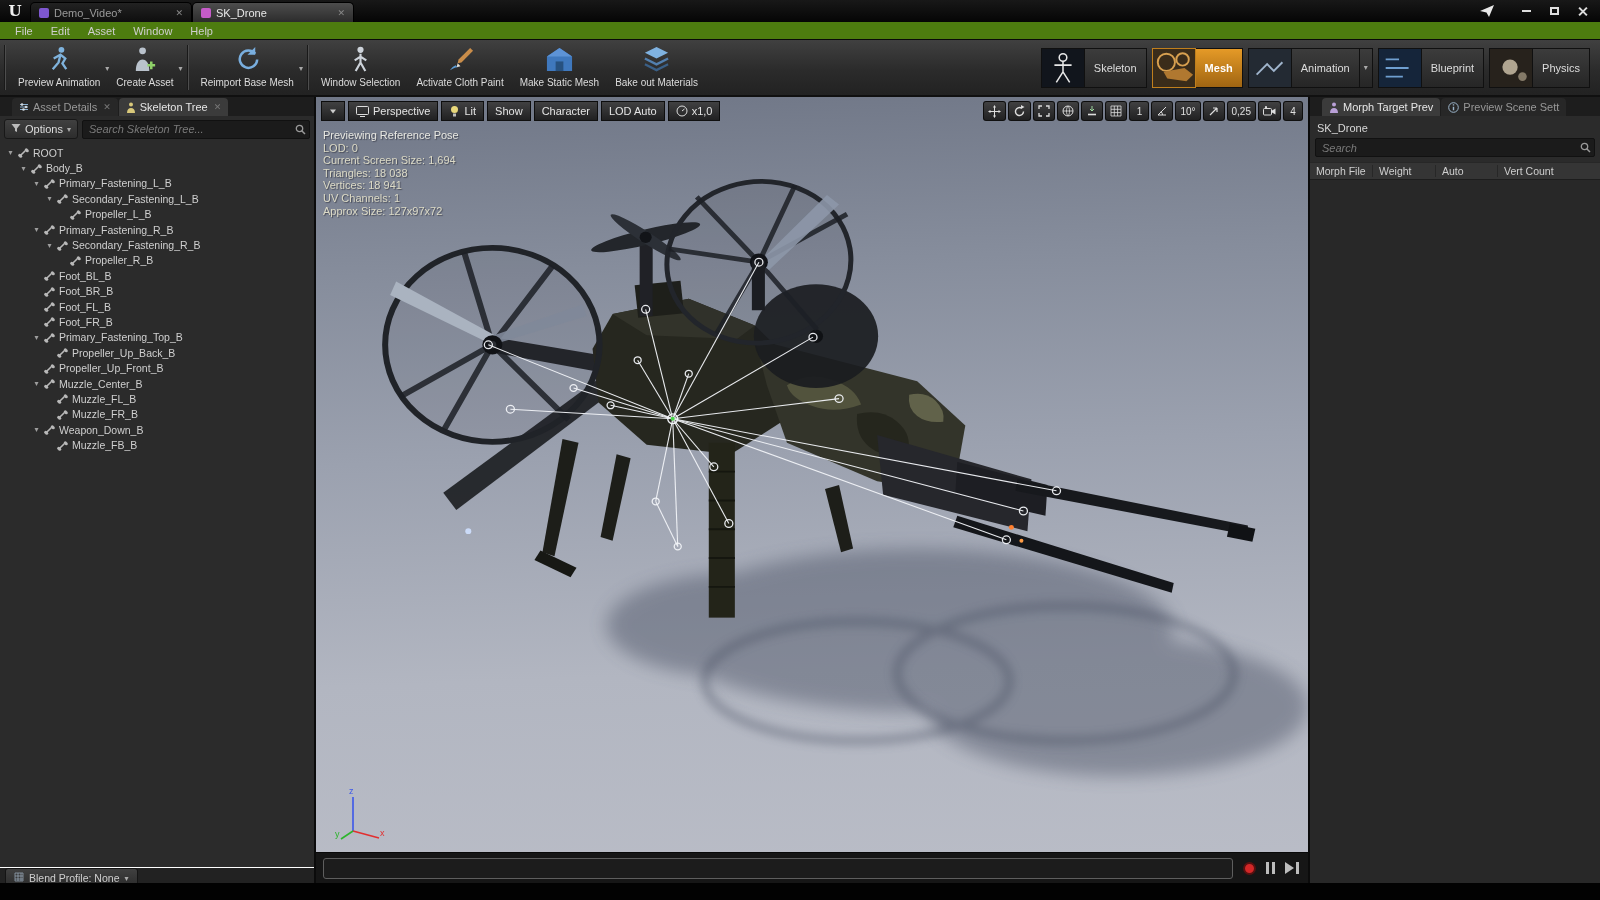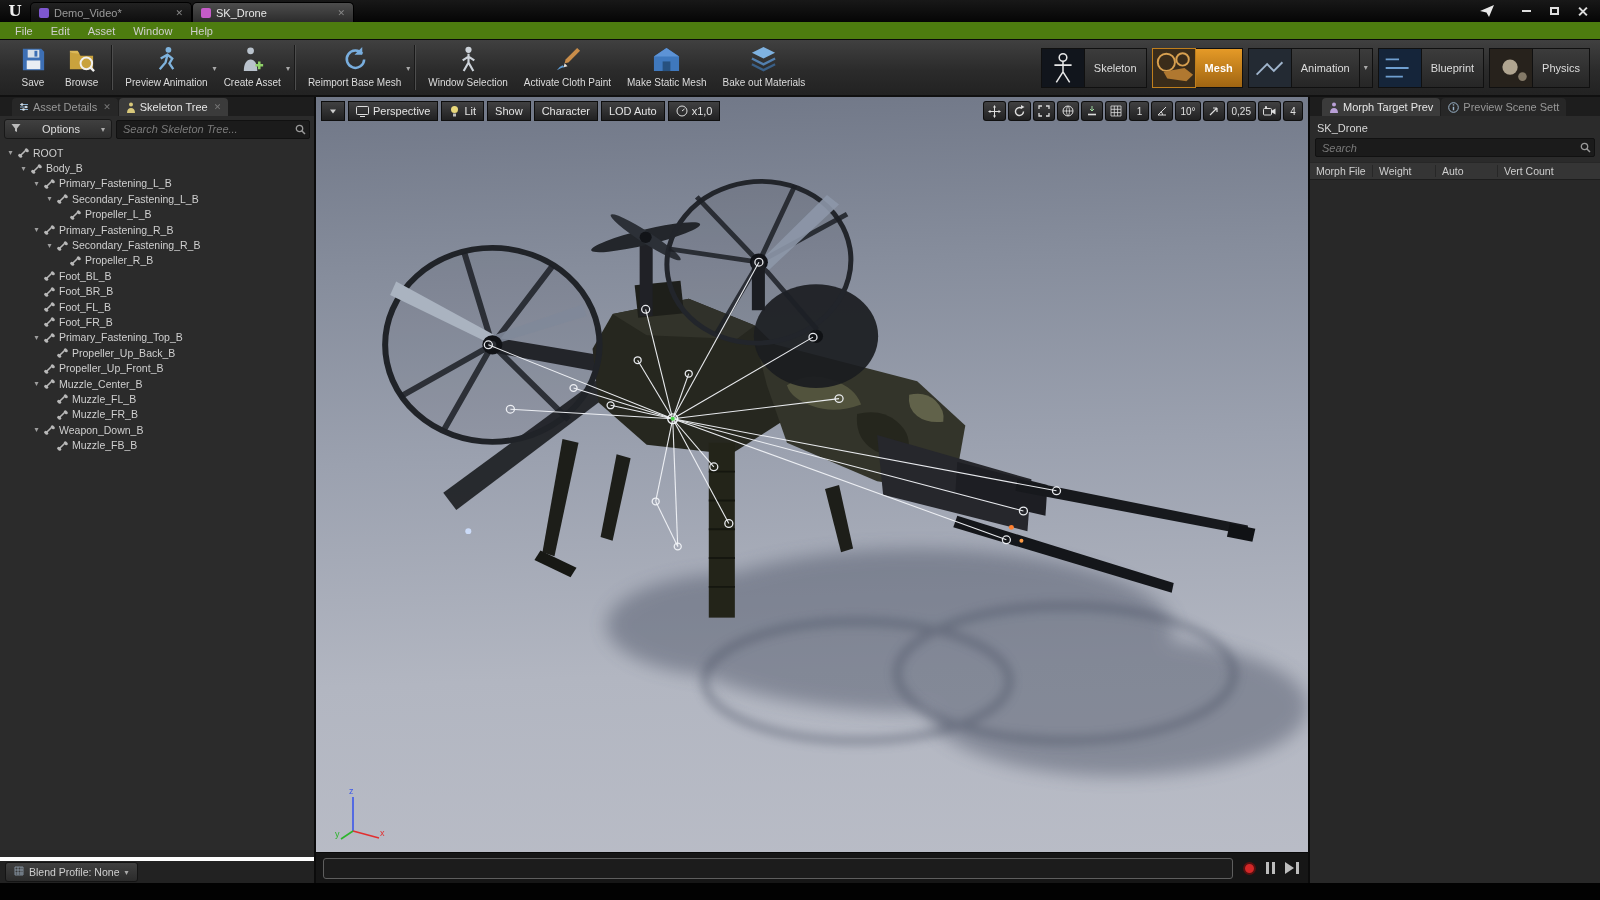--- a/index.html
+++ b/index.html
@@ -44,34 +44,34 @@
 .right-panel{width:292px;background:#2b2b2b;border-left:2px solid #0b0b0b;display:flex;flex-direction:column}
 .viewport{flex:1;position:relative;overflow:hidden;background:linear-gradient(178deg,#707787 0%,#868d9c 22%,#9ba1af 45%,#b2b6c1 72%,#babdc7 100%)}
 
 .ptabs{height:19px;background:#1d1d1d;display:flex;align-items:flex-end;padding-left:12px;gap:1px;flex:none}
 .ptab{display:flex;align-items:center;gap:4px;height:18px;padding:0 7px;background:#272727;color:#989898;border-radius:4px 4px 0 0;font-size:11px;white-space:nowrap}
 .ptab.active{background:#3b3b3b;color:#e6e6e6}
 .pclose{color:#777;font-size:9px;margin-left:2px}
 .ptab-ico{display:flex}
 
 .options-row{display:flex;align-items:center;gap:4px;padding:3px 4px;background:#2b2b2b;flex:none}
-.options-btn{display:flex;align-items:center;gap:21px;background:linear-gradient(#404040,#2d2d2d);border:1px solid #181818;border-radius:3px;padding:3px 6px;color:#ddd;white-space:nowrap}
+.options-btn{display:flex;align-items:center;gap:4px;background:linear-gradient(#404040,#2d2d2d);border:1px solid #181818;border-radius:3px;padding:3px 6px;color:#ddd;white-space:nowrap}
 .options-btn .ocaret{font-size:8px;color:#aaa}
 .search-box{flex:1;position:relative}
 .search-box input{width:100%;height:19px;background:#1b1b1b;border:1px solid #111;border-radius:2px;color:#bbb;font-size:11px;padding:0 20px 0 6px;font-family:inherit;outline:none}
 .search-box input::placeholder{color:#7a7a7a;font-style:italic}
 .search-mag{position:absolute;right:4px;top:4px;display:flex}
 
 .tree{flex:1;overflow:hidden;padding-top:3px}
 .tree-row{display:flex;align-items:center;height:15.4px;color:#cfcfcf;white-space:nowrap}
 .tree-row .arrow{width:11px;font-size:8px;color:#9d9d9d;text-align:center;flex:none}
 .bone-ico{width:14px;display:flex;justify-content:center;flex:none;opacity:.9}
 .bone-label{padding-left:3px;font-size:10.5px}
 
-.left-bottom{height:26px;background:#222;border-top:4px solid #ffffff;display:flex;align-items:center;padding:0 5px;flex:none}
+.left-bottom{height:16px;background:#222;border-top:1px solid #ffffff;display:flex;align-items:flex-start;padding:0 5px;flex:none}
 .blend-btn{display:flex;align-items:center;gap:5px;background:linear-gradient(#404040,#2b2b2b);border:1px solid #141414;border-radius:3px;padding:3px 8px;color:#cfcfcf;font-size:10.5px}
 .blend-btn .ocaret{font-size:8px;color:#aaa}
 
 #vp-toolbar{position:absolute;top:4px;left:5px;display:flex;gap:3px;z-index:5}
 .vp-btn{display:flex;align-items:center;gap:4px;height:20px;padding:0 7px;background:linear-gradient(rgba(62,62,62,.95),rgba(28,28,28,.95));border:1px solid rgba(8,8,8,.85);border-radius:0;color:#e4e4e4;font-size:11px;white-space:nowrap}
 #vp-rtoolbar{position:absolute;top:4px;right:5px;display:flex;gap:2px;z-index:5}
 .vp-sbtn{min-width:20px;height:20px;display:flex;align-items:center;justify-content:center;padding:0 4px;background:linear-gradient(rgba(62,62,62,.95),rgba(28,28,28,.95));border:1px solid rgba(8,8,8,.85);border-radius:3px;color:#e0e0e0;font-size:10px}
 #vp-stats{position:absolute;top:32px;left:7px;z-index:4;color:#dcdac6;font-size:11px;line-height:12.6px;text-shadow:1px 1px 1px rgba(20,20,30,.5)}
 #vp-stats .stat-line:first-child{color:#e8e8e2}
 .vp-canvas{position:absolute;inset:0 0 31px 0}
@@ -138,44 +138,20 @@
   <div class="menubar">
       <span class="menu-item">File</span>
       <span class="menu-item">Edit</span>
       <span class="menu-item">Asset</span>
       <span class="menu-item">Window</span>
       <span class="menu-item">Help</span>
     </div>
 
   <div class="toolbar">
     <div id="tool-groups">
-        <div class="tool-group">
-          <div class="tool-btn">
-            <span class="ticon">
-              <svg width="29" height="29" viewBox="0 0 30 30">
-                <path d="M4 4h19l3 3v19H4z" fill="#3d6fb4"></path>
-                <rect x="9" y="5" width="12" height="8" fill="#d7dfe8"></rect>
-                <rect x="16" y="6" width="3" height="6" fill="#3d6fb4"></rect>
-                <rect x="8" y="16" width="14" height="9" fill="#e9eef4"></rect>
-              </svg>
-            </span>
-            <span>Save</span>
-          </div>
-          <div class="tool-btn">
-            <span class="ticon">
-              <svg width="29" height="29" viewBox="0 0 30 30">
-                <path d="M3 8h9l2 3h13v14H3z" fill="#c9a23d"></path>
-                <path d="M3 8V6h8l2 3z" fill="#dbb858"></path>
-                <circle cx="20" cy="19" r="6" fill="none" stroke="#f0f0f0" stroke-width="2"></circle>
-                <path d="M24 23l4 4" stroke="#f0f0f0" stroke-width="2.5"></path>
-              </svg>
-            </span>
-            <span>Browse</span>
-          </div>
-        </div>
         <div class="tool-sep"></div>
         <div class="tool-group">
           <div class="tool-btn">
             <span class="ticon">
               <svg width="29" height="29" viewBox="0 0 30 30">
                 <circle cx="17" cy="5" r="3" fill="#7fb3dd"></circle>
                 <path d="M9 14l7-4 5 4-3 5 4 6" fill="none" stroke="#7fb3dd" stroke-width="2.4"></path>
                 <path d="M16 10l-2 8-6 7" fill="none" stroke="#7fb3dd" stroke-width="2.4"></path>
               </svg>
             </span>
@@ -860,20 +836,29 @@
                 <rect x="0.5" y="2.5" width="8" height="6.5" rx="1" fill="none" stroke="#ddd"></rect>
                 <path d="M9 4.5L12.5 2.5v6L9 6.5z" fill="#ddd"></path>
                 <circle cx="3" cy="1.2" r="1.1" fill="#ddd"></circle>
               </svg>
             </span>
           </div>
           <div class="vp-sbtn">
             <span>4</span>
           </div>
         </div>
+      <div id="vp-stats">
+          <div class="stat-line">Previewing Reference Pose</div>
+          <div class="stat-line">LOD: 0</div>
+          <div class="stat-line">Current Screen Size: 1,694</div>
+          <div class="stat-line">Triangles: 18 038</div>
+          <div class="stat-line">Vertices: 18 941</div>
+          <div class="stat-line">UV Channels: 1</div>
+          <div class="stat-line">Approx Size: 127x97x72</div>
+        </div>
 
       <div id="axis-gizmo">
         <svg width="52" height="56">
           <path d="M19 46V12" stroke="#3c57ea" stroke-width="1.6"></path>
           <path d="M19 46L45 53" stroke="#e22f2f" stroke-width="1.6"></path>
           <path d="M19 46L7 54" stroke="#2cb52c" stroke-width="1.6"></path>
           <text x="15" y="9" fill="#3c57ea" font-size="9">z</text>
           <text x="46" y="51" fill="#e22f2f" font-size="9">x</text>
           <text x="1" y="52" fill="#2cb52c" font-size="9">y</text>
         </svg>

